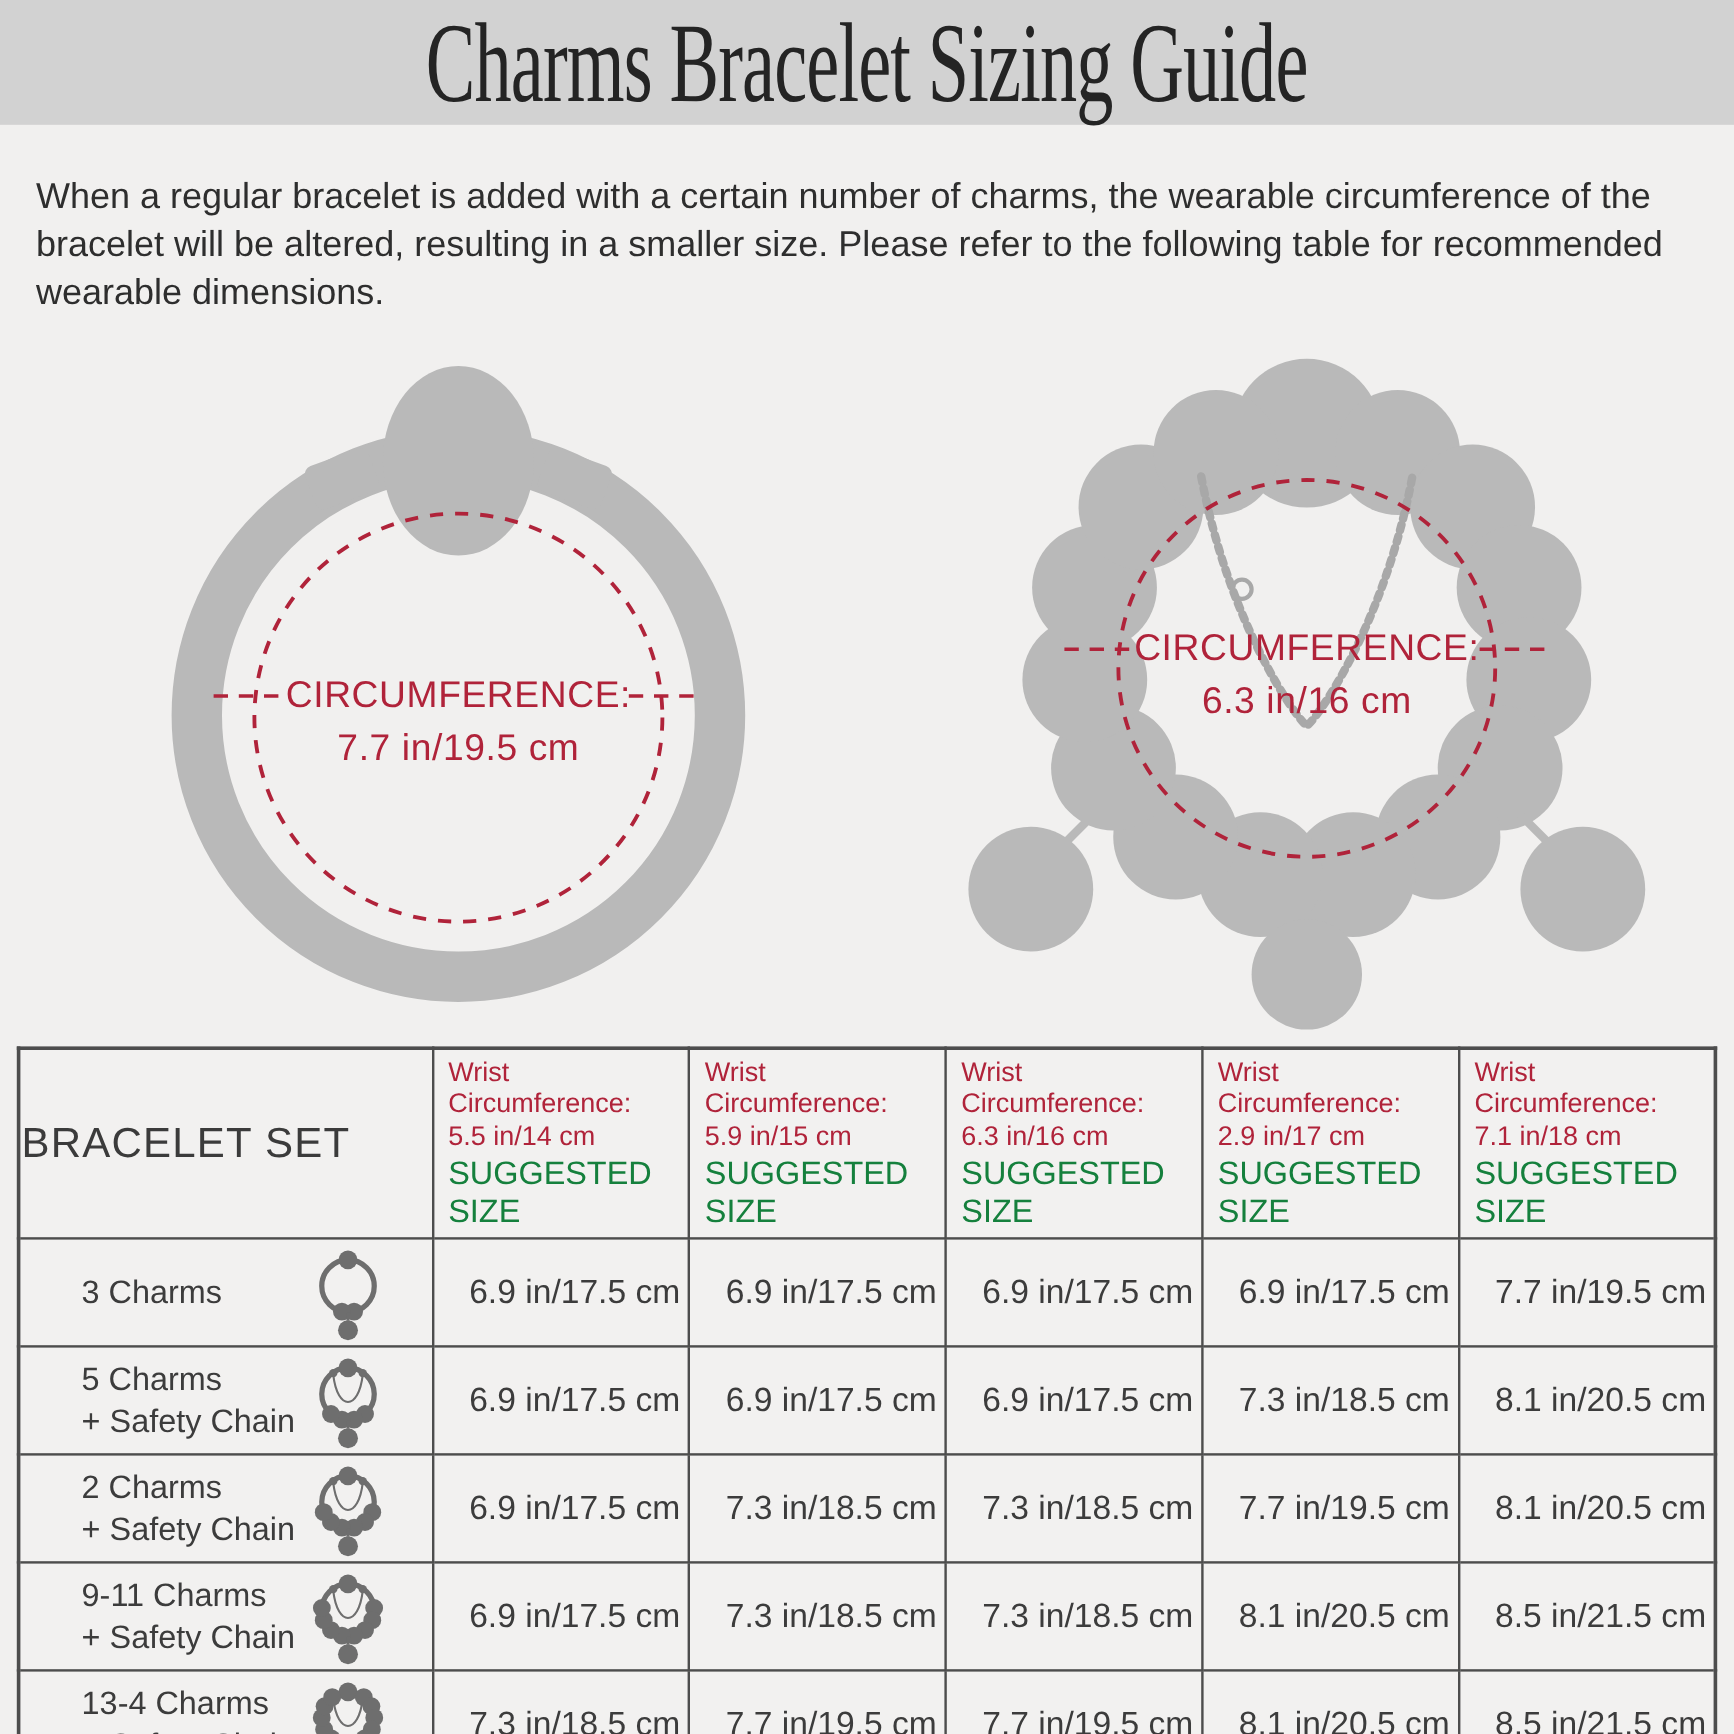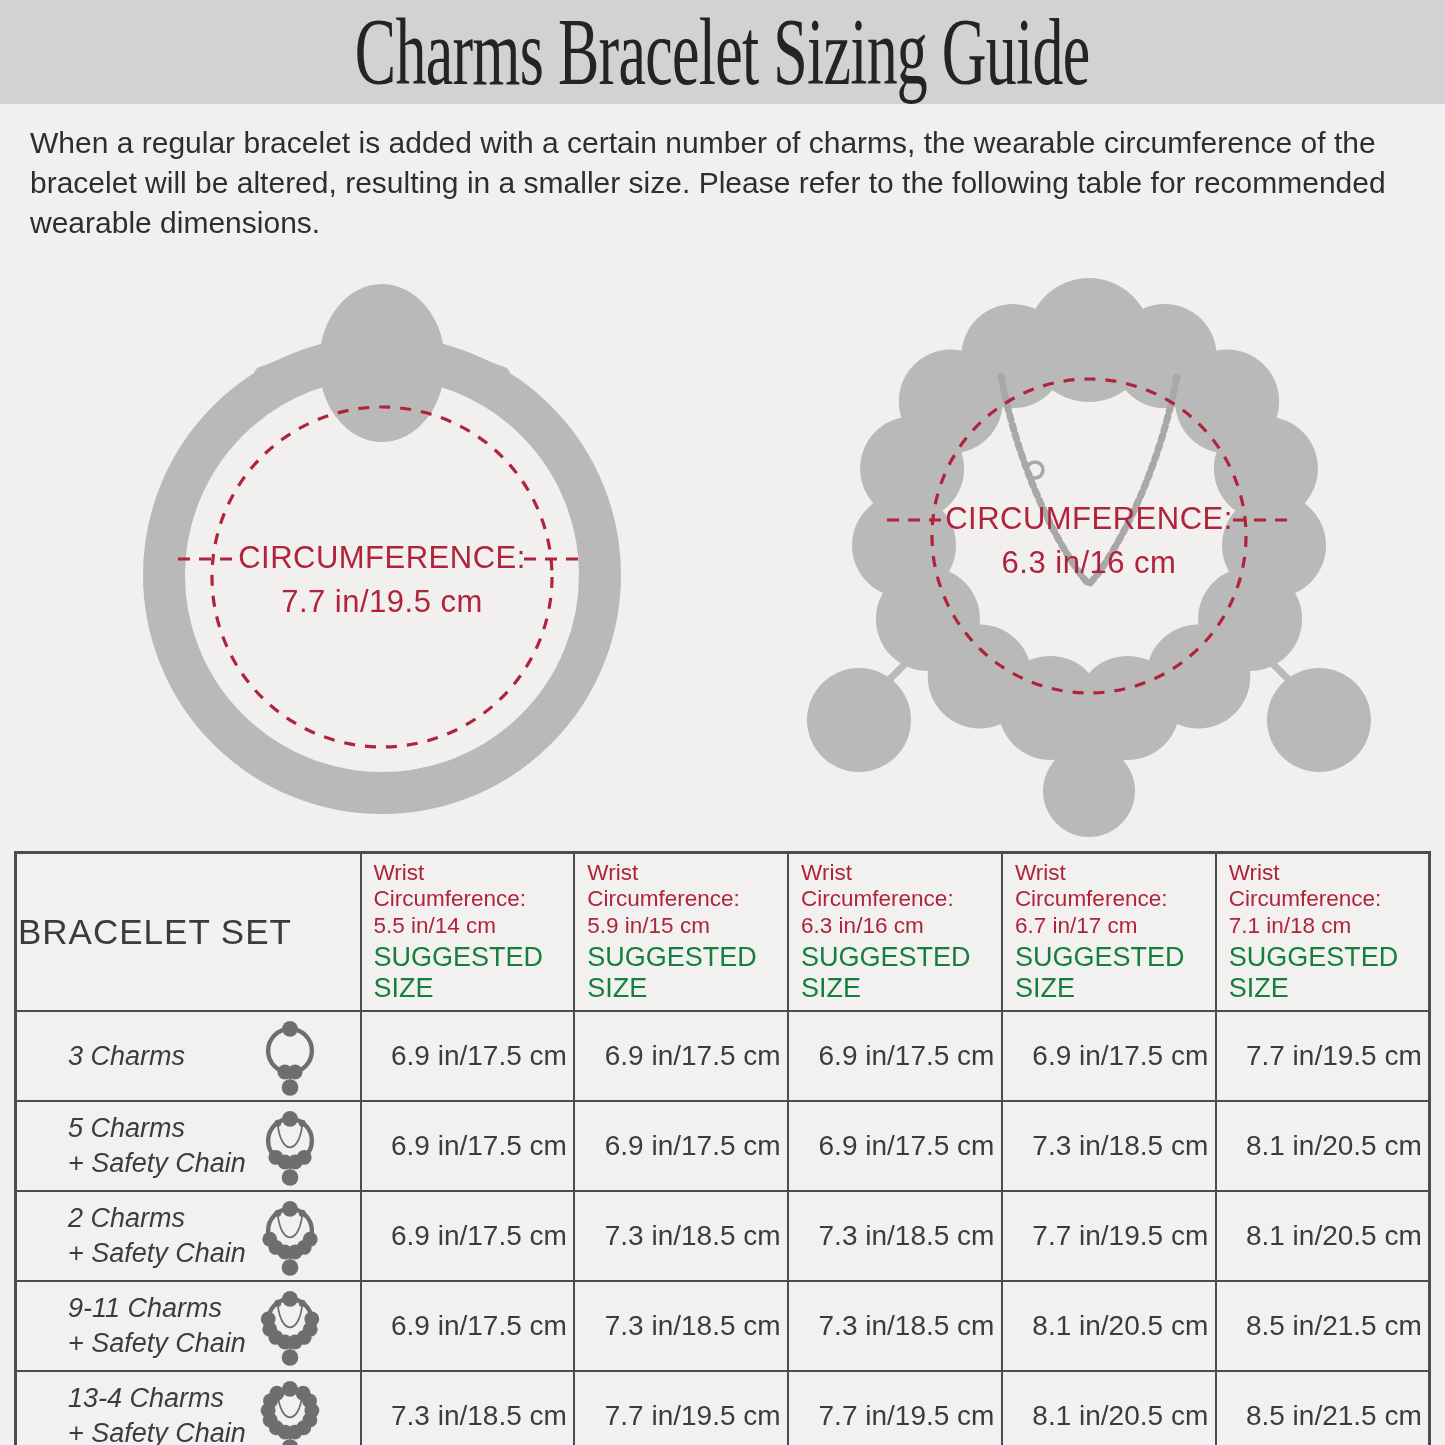--- a/index.html
+++ b/index.html
@@ -26,21 +26,21 @@
     width:100%;height:104px;background:var(--banner-bg);
     display:flex;align-items:center;justify-content:center;
   }
   .banner h1{
     margin:0;font-family:"Liberation Serif", serif;font-weight:500;
     font-size:86px;color:#242424;letter-spacing:-1px;
     transform:scaleX(0.72) scaleY(1.1);white-space:nowrap;
   }
   
   .intro{
-    margin:19px 28px 6px 30px;
+    margin:40px 28px 6px 30px;
     font-size:30px;line-height:1.33;color:var(--text-col);
     max-width:1400px;
   }
   
   .figures{
     display:flex;align-items:center;justify-content:space-between;
     padding:6px 6px 0 72px;height:592px;
   }
   .fig-label{
     fill:var(--accent);
@@ -68,21 +68,20 @@
   th.set-col{
     font-size:35px;font-weight:400;letter-spacing:1px;color:#3b3b3b;text-align:left;
   }
   th.wrist-col{padding:6px 4px 6px 12px;text-align:left;font-weight:400;margin-top:15px;}
   .wrist-line{color:var(--accent);font-size:22.5px;line-height:1.18;}
   .suggested-line{color:#15803d;font-size:27px;margin-top:3px;}
   td.value-cell{text-align:center;font-size:28px;color:#3c3c3c;padding-left:24px;}
   .label-wrap{
     display:flex;align-items:center;justify-content:space-between;
     padding:0 26px 0 50px;
-    font-style:italic;
   }
   .label-text{font-size:27px;color:#3c3c3c;line-height:1.3;text-align:left;}
   .set-icon{display:inline-flex;width:86px;height:86px;align-items:center;justify-content:center;}
 </style>
 </head>
 <body>
 
 <header class="banner">
   <h1>Charms Bracelet Sizing Guide</h1>
 </header>
@@ -163,21 +162,21 @@
         <div class="wrist-line">5.9 in/15 cm</div>
         <div class="suggested-line">SUGGESTED SIZE</div>
       </th>
       <th class="wrist-col">
         <div class="wrist-line">Wrist Circumference:</div>
         <div class="wrist-line">6.3 in/16 cm</div>
         <div class="suggested-line">SUGGESTED SIZE</div>
       </th>
       <th class="wrist-col">
         <div class="wrist-line">Wrist Circumference:</div>
-        <div class="wrist-line">6.7 in/17 cm</div>
+        <div class="wrist-line">2.9 in/17 cm</div>
         <div class="suggested-line">SUGGESTED SIZE</div>
       </th>
       <th class="wrist-col">
         <div class="wrist-line">Wrist Circumference:</div>
         <div class="wrist-line">7.1 in/18 cm</div>
         <div class="suggested-line">SUGGESTED SIZE</div>
       </th>
     </tr>
   </thead>
   <tbody>

